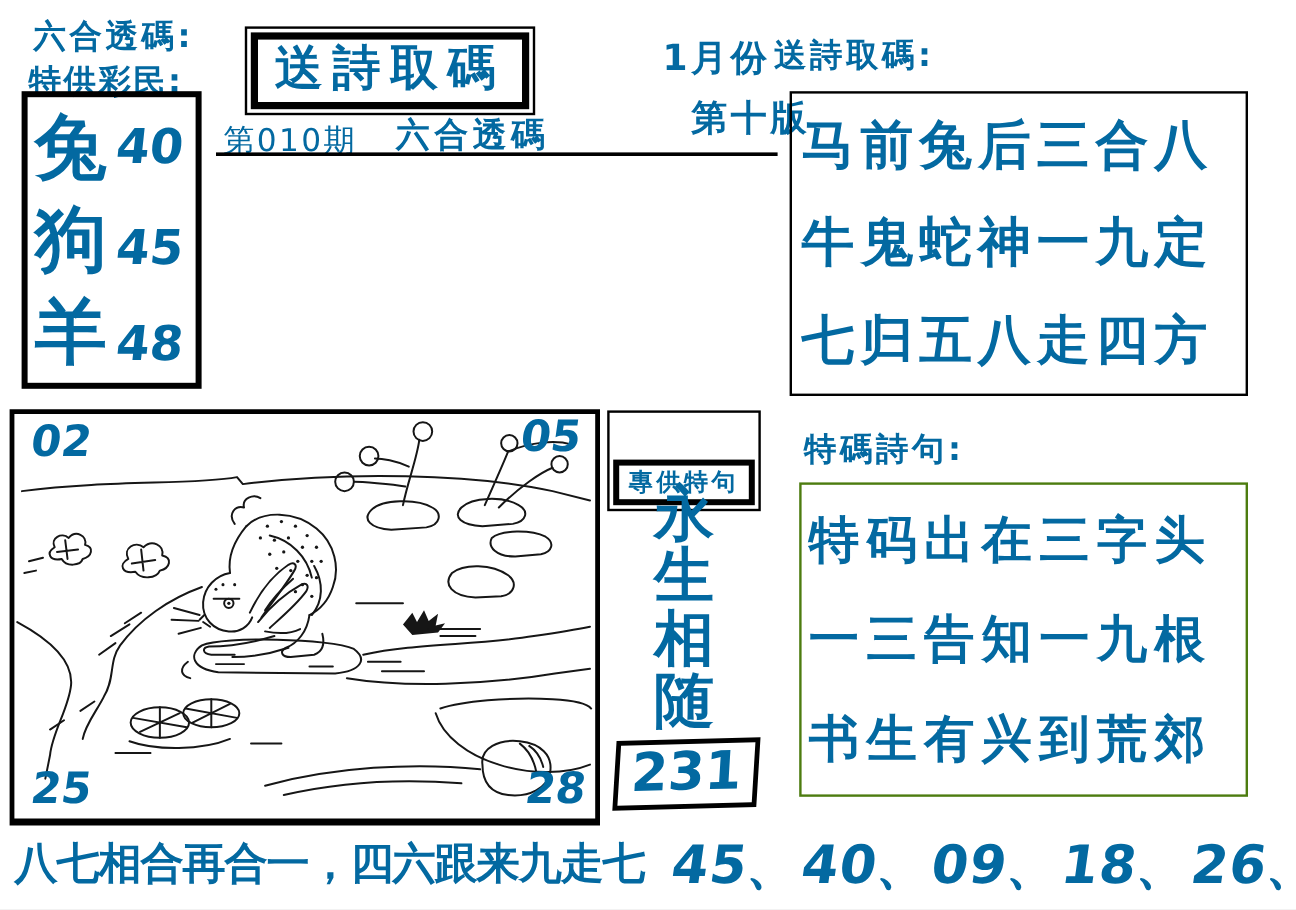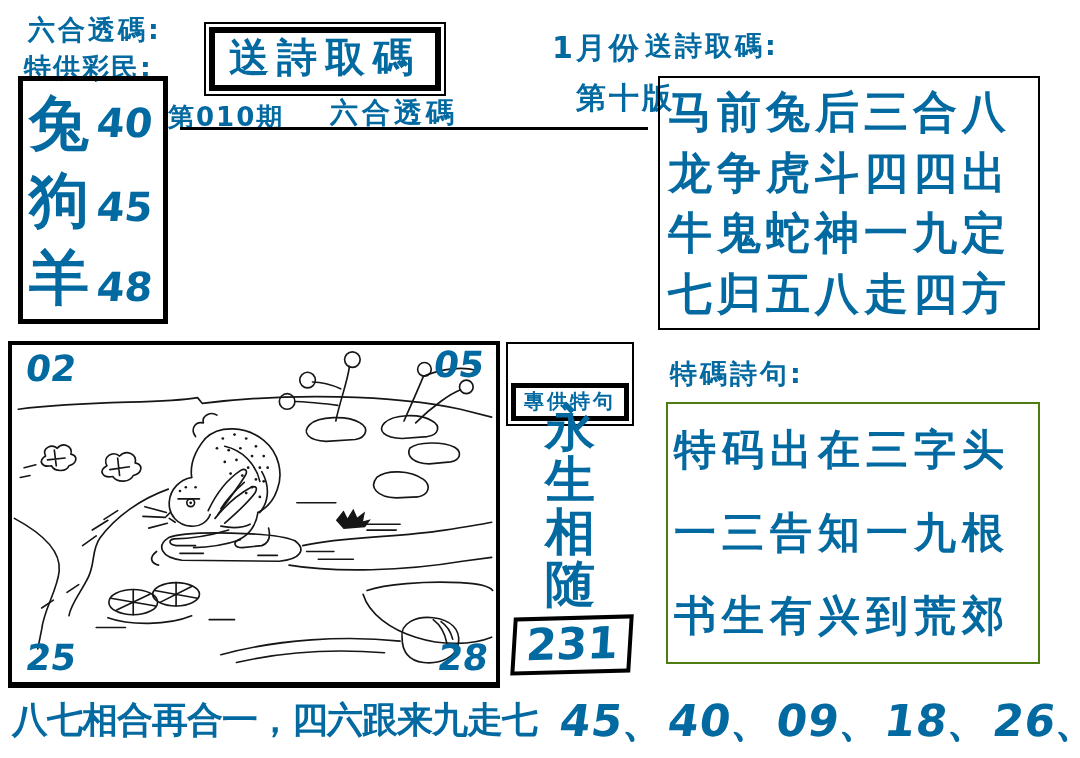--- a/index.html
+++ b/index.html
@@ -31,21 +31,21 @@
 
   
   .title-box {
     left:204px; top:22px;
     border:2px solid #000; padding:3px; background:#fff;
   }
   .title-inner {
     border:6px solid #000; padding:2px 14px 6px 14px;
     font-size:40px; font-weight:900; letter-spacing:8px; line-height:1.1;
   }
-  .issue      { left:168px; top:100px; font-size:26px; font-weight:700; letter-spacing:2px; }
+  .issue      { left:186px; top:100px; font-size:26px; font-weight:400; letter-spacing:2px; }
   .issue-note { left:330px; top:94px;  font-size:28px; font-weight:800; letter-spacing:4px; }
   .center-rule{ left:180px; top:127px; width:468px; height:3px; background:#000; }
   .month      { left:552px; top:28px;  font-size:30px; font-weight:700; letter-spacing:3px; }
   .edition    { left:576px; top:78px;  font-size:30px; font-weight:700; letter-spacing:3px; }
 
   
   .send-label    { left:645px; top:28px;  font-size:27px; font-weight:700; letter-spacing:3px; }
   .verse-box-1 {
     left:658px; top:76px; width:382px; height:254px;
     border:2px solid #000;
@@ -131,21 +131,20 @@
   </div>
   <div class="abs issue">第010期</div>
   <div class="abs issue-note">六合透碼</div>
   <div class="abs center-rule"></div>
   <div class="abs month">1月份</div>
   <div class="abs edition">第十版</div>
 
   <div class="abs send-label">送詩取碼:</div>
   <div class="abs verse-box-1">
     <div class="verse-line">马前兔后三合八</div>
-    <div class="verse-line">龙争虎斗四四出</div>
     <div class="verse-line">牛鬼蛇神一九定</div>
     <div class="verse-line">七归五八走四方</div>
   </div>
 
   <div class="abs picture-frame">
     <svg viewBox="0 0 492 346">
 
       <path class="sketch" d="M4,66 C80,56 150,61 188,54 L193,60 C280,49 390,51 458,66 L490,74"></path>
 
       <g transform="translate(24,104)">

